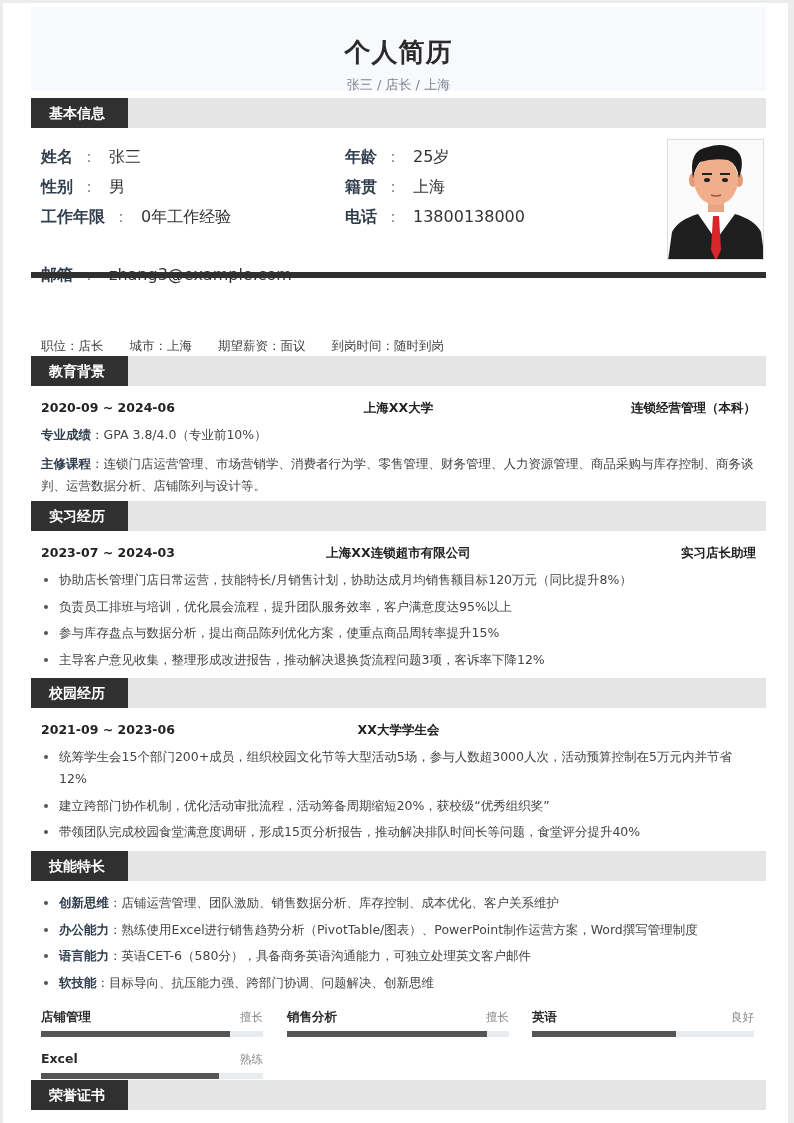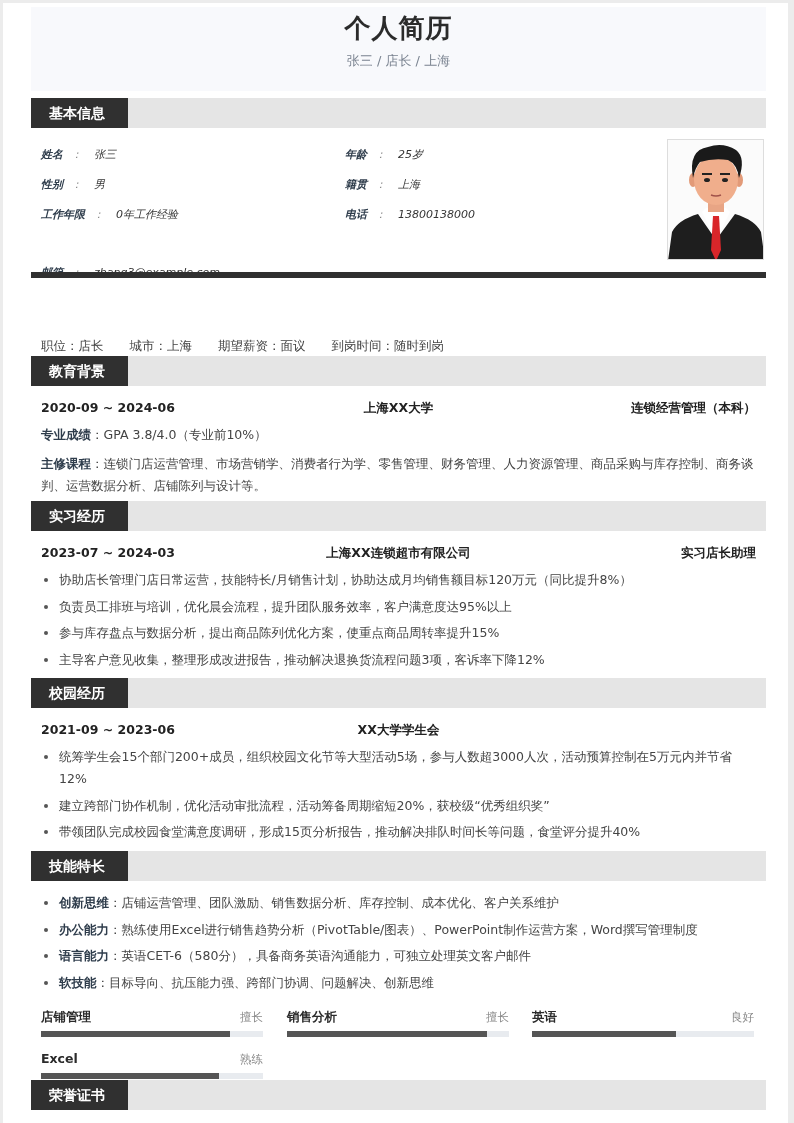--- a/index.html
+++ b/index.html
@@ -11,34 +11,34 @@
     font-size: 12.5px;
   }
   .page {
     position: absolute; left: 3px; top: 3px; width: 785px; height: 1120px;
     background: #ffffff;
   }
   .header {
     position: absolute; left: 28px; top: 4px; width: 735px; height: 84px;
     background: #f8f9fc; text-align: center;
   }
-  .header .title { font-size: 26px; font-weight: bold; color: #2b2b2b; margin-top: 4px; letter-spacing: 1px; }
+  .header .title { font-size: 26px; font-weight: bold; color: #2b2b2b; margin-top: 28px; letter-spacing: 1px; }
   .header .subtitle { font-size: 13px; color: #7a8390; margin-top: 6px; }
 
   .section-bar {
     position: absolute; left: 28px; width: 735px; height: 30px;
     background: #e5e5e5;
   }
   .section-bar .tag {
     position: absolute; left: 0; top: 0; height: 30px; width: 97px;
     background: #303030; color: #fff; font-weight: bold; font-size: 14px;
     line-height: 30px; padding-left: 18px;
   }
 
-  .info-row { position: absolute; font-size: 11px; font-style: italic; }
+  .info-row { position: absolute; font-size: 16px; }
   .info-row .lbl { font-weight: bold; color: #2f3d4c; }
   .info-row .colon { color: #888; margin: 0 12px 0 8px; }
   .info-row .val { color: #333; }
 
   .photo {
     position: absolute; left: 664px; top: 136px; width: 97px; height: 121px;
     border: 1px solid #ddd; background: #fbfbfb; overflow: hidden;
   }
   .thick-rule {
     position: absolute; left: 28px; top: 269px; width: 735px; height: 6px;

